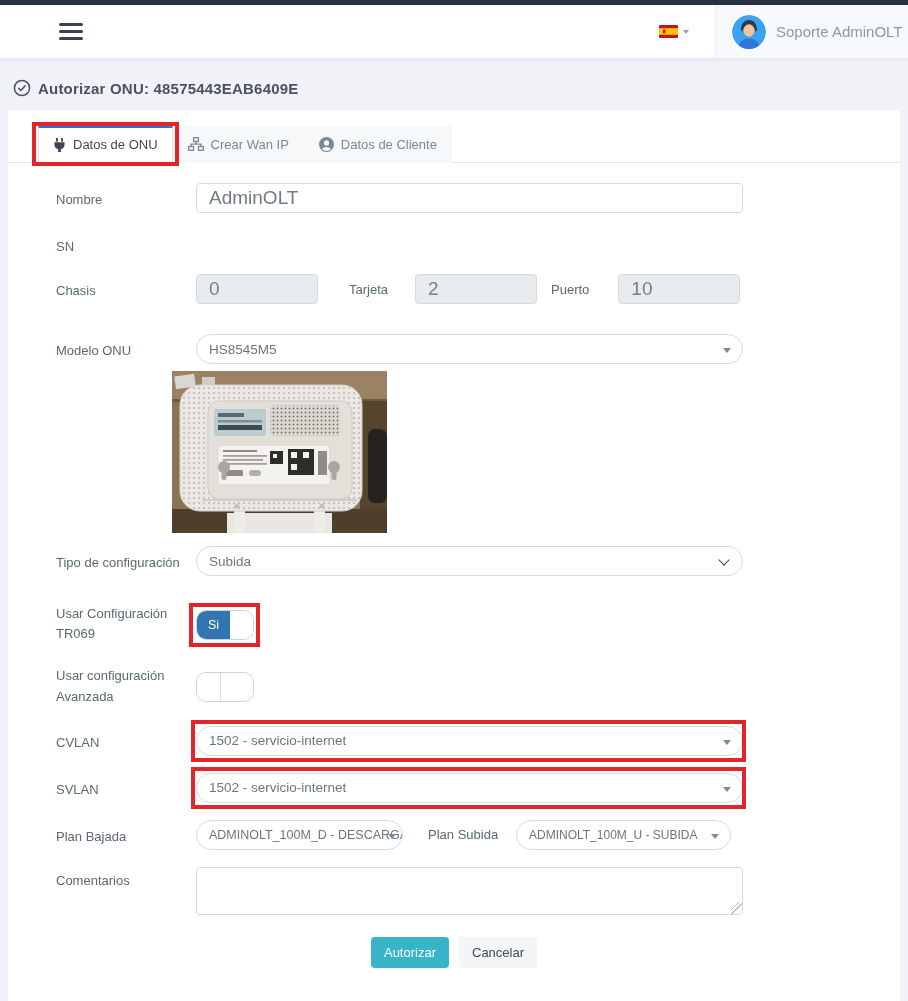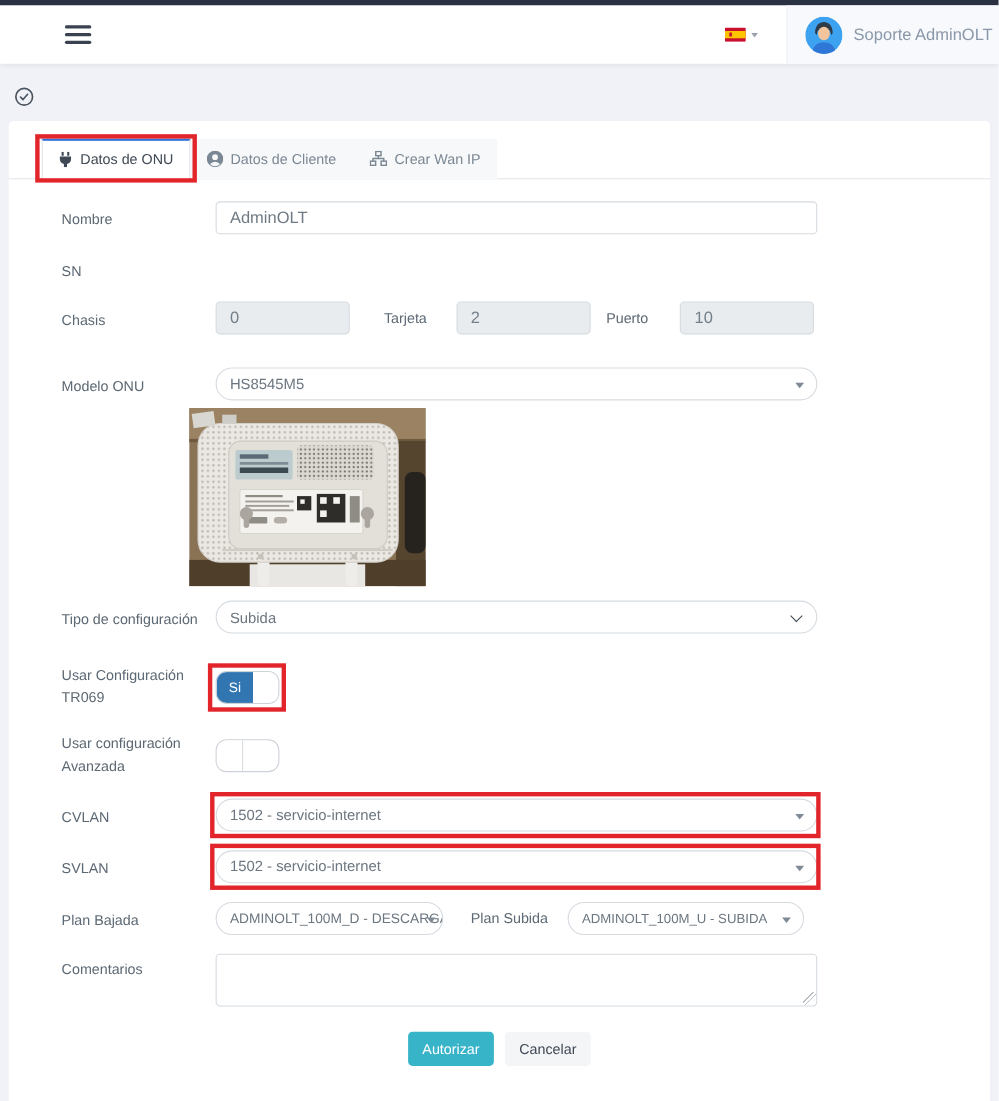--- a/index.html
+++ b/index.html
@@ -32,21 +32,21 @@
   .tab { display:flex; align-items:center; gap:7px; padding:9px 14px 10px; font-size:13px; color:#7a8794; cursor:pointer; border:1px solid transparent; }
   .tab.active { background:#fff; color:#3f4854; border-color:#e4e7ea; border-top:2px solid #2e6fd9; border-bottom-color:#fff; position:relative; }
   .hl { position:absolute; border:4px solid #e2242b; pointer-events:none; z-index:4; }
   .tab.active .hl { inset:-6px -7px -4px -7px; }
 
   
   .form { padding:20px 0 0 0; }
   .frow { display:flex; align-items:flex-start; margin-bottom:17px; }
   .flabel { width:140px; margin-left:48px; padding-top:7px; color:#5c6873; font-size:13px; line-height:1.55; flex:none; }
   .fctl { width:547px; position:relative; }
-  .inp { width:100%; height:30px; border:1px solid #d6dbe0; border-radius:4px; padding:0 12px; font-size:15px; color:#707a84; background:#fff; font-family:"Liberation Sans",sans-serif; }
+  .inp { width:100%; height:30px; border:1px solid #d6dbe0; border-radius:4px; padding:0 12px; font-size:19px; color:#707a84; background:#fff; font-family:"Liberation Sans",sans-serif; }
   .inp.dis { background:#e9ecef; color:#74808a; }
   .inline-group { display:flex; align-items:center; width:547px; }
   .inline-group .inp { width:122px; }
   .ilabel { color:#5c6873; font-size:13px; flex:none; }
   .sel { position:relative; height:30px; border:1px solid #d6dbe0; border-radius:15px; background:#fff; display:flex; align-items:center; padding:0 28px 0 12px; color:#6b7680; font-size:13.5px; cursor:pointer; white-space:nowrap; overflow:hidden; }
   .sel .caret { position:absolute; right:11px; top:13px; width:0; height:0; border-left:4.5px solid transparent; border-right:4.5px solid transparent; border-top:5px solid #7f8a94; }
   .sel .chev { position:absolute; right:14px; top:9px; width:8px; height:8px; border-right:1.6px solid #3f4854; border-bottom:1.6px solid #3f4854; transform:rotate(45deg); }
   .sel.placeholder { color:#8d97a1; }
   .half { width:207px; }
   .half2 { width:215px; }
@@ -112,51 +112,52 @@
       </span>
       <span class="username">Soporte AdminOLT</span>
     </div>
   </header>
 
   <div class="pagetitle">
     <svg class="ticon" width="18" height="18" viewBox="0 0 18 18">
       <circle cx="9" cy="9" r="7.6" fill="none" stroke="#49525f" stroke-width="1.5"></circle>
       <path d="M5.6 9.2l2.3 2.3 4.2-4.8" fill="none" stroke="#49525f" stroke-width="1.5" stroke-linecap="round" stroke-linejoin="round"></path>
     </svg>
+    <span class="txt">Autorizar ONU: 48575443EAB6409E</span>
   </div>
 
   <div class="card">
 
     <div class="tabbar">
       <div class="tabs">
         <div class="tab active">
           <svg width="13" height="14" viewBox="0 0 13 14" fill="#3f4854">
             <rect x="3" y="0" width="1.9" height="3.6"></rect>
             <rect x="8.1" y="0" width="1.9" height="3.6"></rect>
             <path d="M1.4 4.2h10.2v2.1a5.1 5.1 0 0 1-3.7 4.9V14H5.1v-2.8a5.1 5.1 0 0 1-3.7-4.9z"></path>
           </svg>
           <span>Datos de ONU</span>
           <i class="hl"></i>
         </div>
         <div class="tab">
-          <svg width="15" height="15" viewBox="0 0 15 15">
-            <circle cx="7.5" cy="7.5" r="7.5" fill="#7a8794"></circle>
-            <circle cx="7.5" cy="5.9" r="2.6" fill="#f7f8f9"></circle>
-            <path d="M2.9 12.3a5.7 5.7 0 0 1 9.2 0 7.5 7.5 0 0 1-9.2 0z" fill="#f7f8f9"></path>
-          </svg>
-          <span>Datos de Cliente</span>
-        </div>
-        <div class="tab">
           <svg width="16" height="14" viewBox="0 0 16 14" fill="none" stroke="#7a8794" stroke-width="1.3">
             <rect x="5.6" y="0.7" width="4.8" height="3.8"></rect>
             <rect x="0.7" y="9.5" width="4.8" height="3.8"></rect>
             <rect x="10.5" y="9.5" width="4.8" height="3.8"></rect>
             <path d="M8 4.5v2.6M3.1 9.5V7.1h9.8v2.4"></path>
           </svg>
           <span>Crear Wan IP</span>
+        </div>
+        <div class="tab">
+          <svg width="15" height="15" viewBox="0 0 15 15">
+            <circle cx="7.5" cy="7.5" r="7.5" fill="#7a8794"></circle>
+            <circle cx="7.5" cy="5.9" r="2.6" fill="#f7f8f9"></circle>
+            <path d="M2.9 12.3a5.7 5.7 0 0 1 9.2 0 7.5 7.5 0 0 1-9.2 0z" fill="#f7f8f9"></path>
+          </svg>
+          <span>Datos de Cliente</span>
         </div>
       </div>
     </div>
 
     <div class="form">
 
       <div class="frow">
         <span class="flabel">Nombre</span>
         <div class="fctl">
           <input class="inp" type="text" value="AdminOLT" style="">

